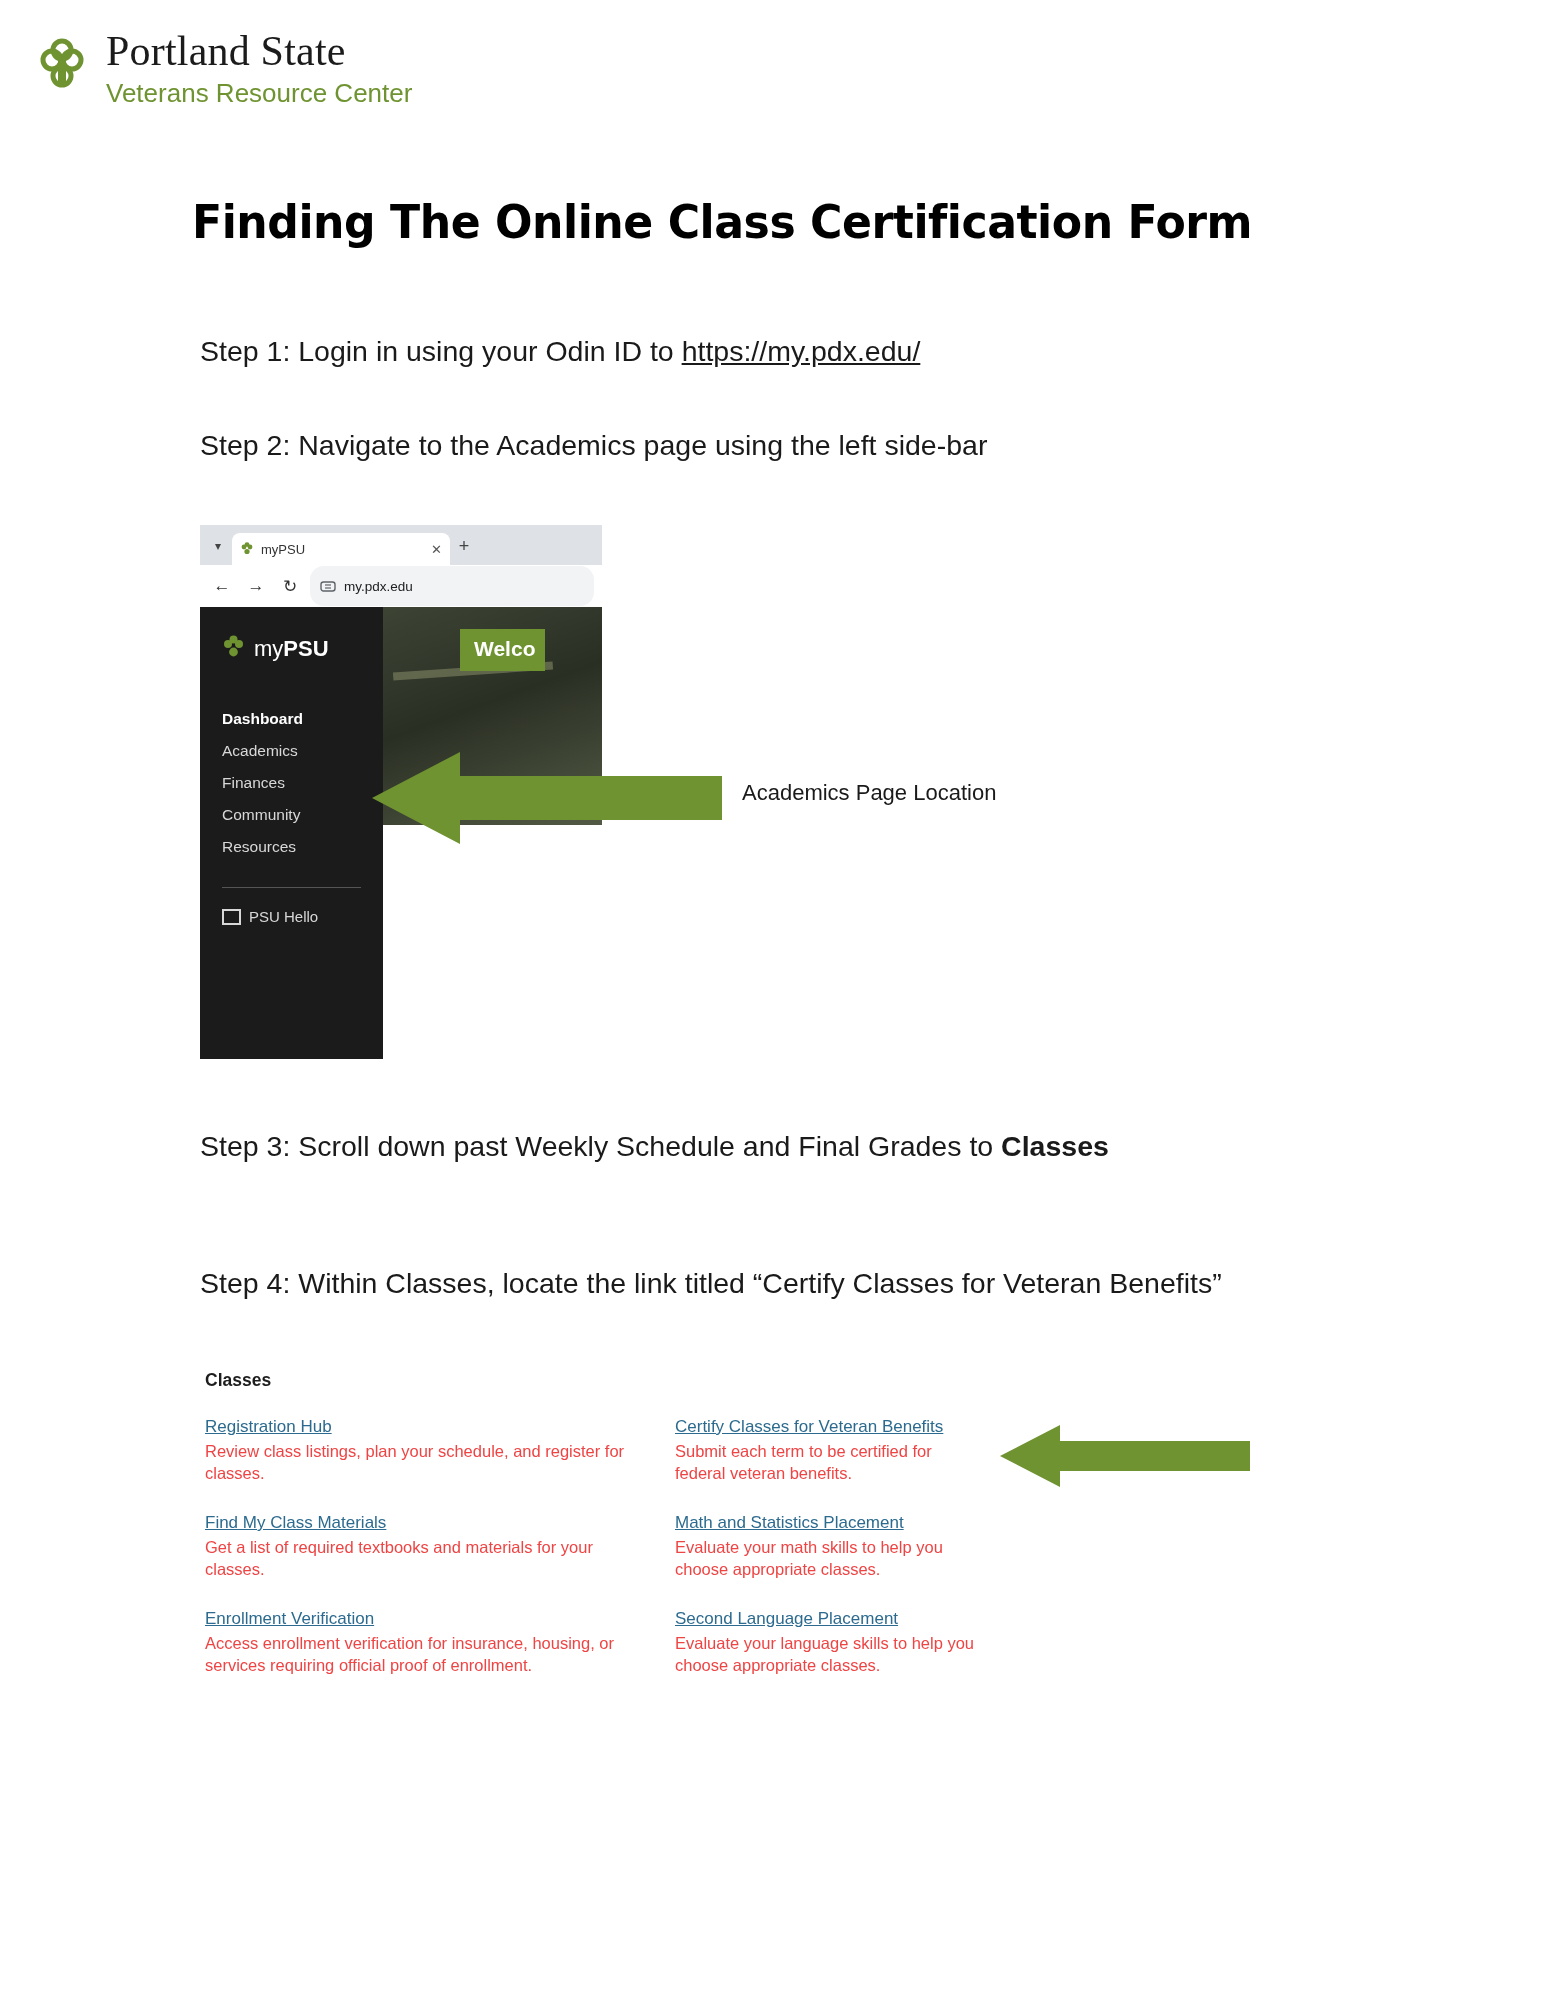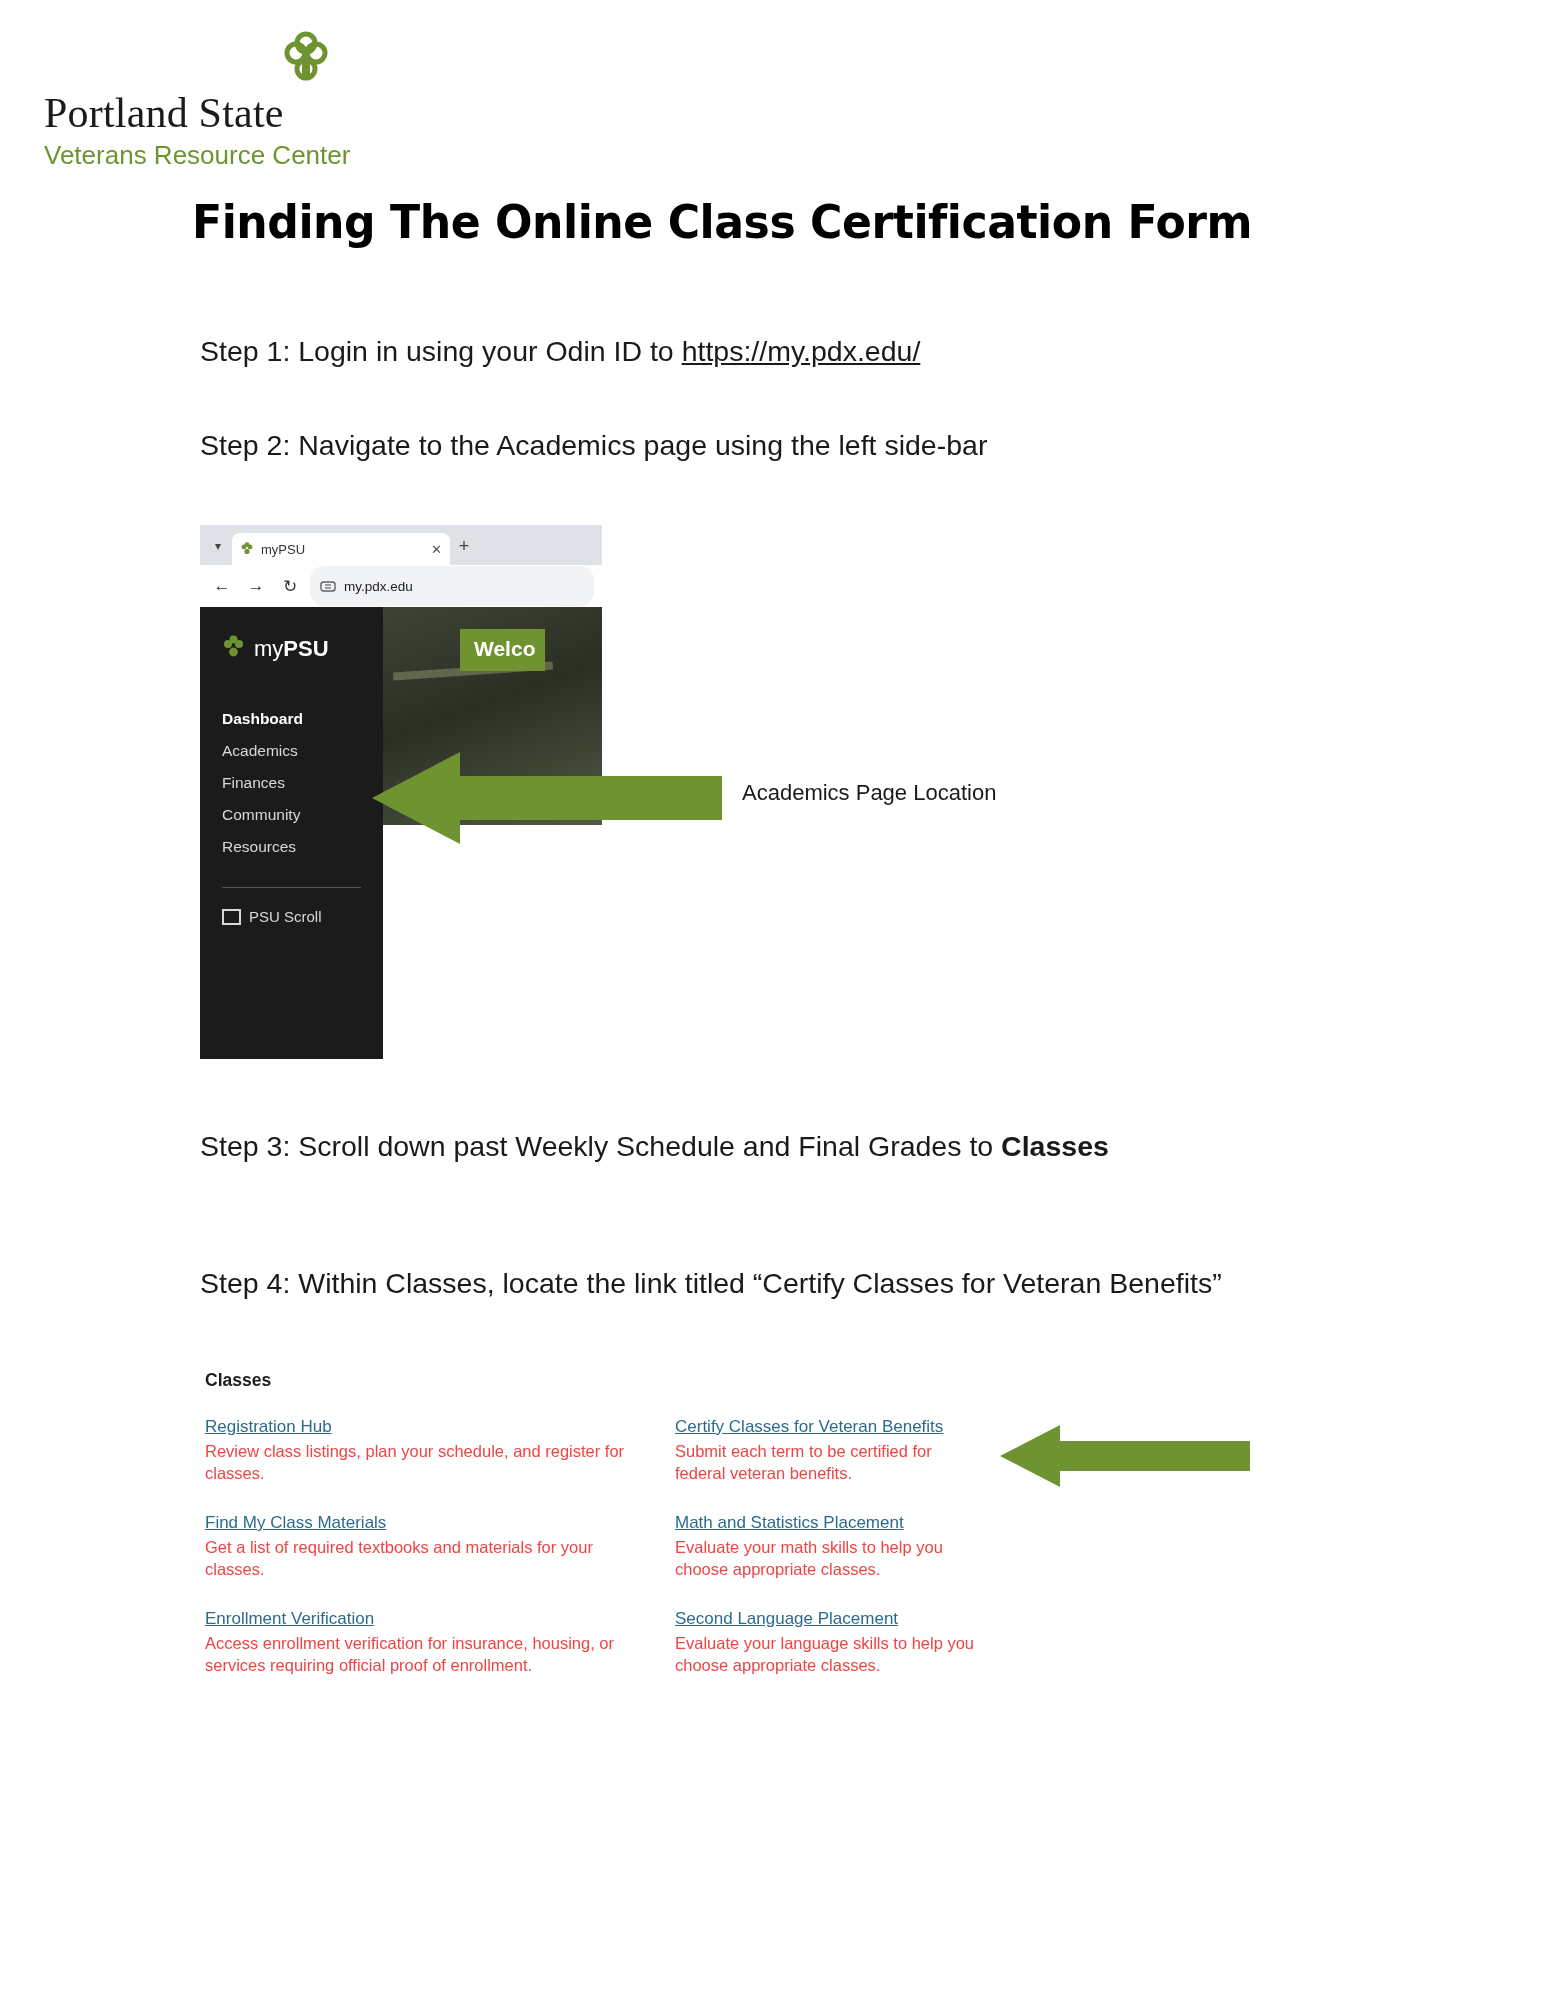--- a/index.html
+++ b/index.html
@@ -12,25 +12,24 @@
     height: 2000px;
     position: relative;
     font-family: "Liberation Sans", sans-serif;
     color: #111;
     overflow: hidden;
   }
 
   
   .logo-block {
     position: absolute;
-    left: 44px;
+    left: 32px;
     top: 30px;
     display: flex;
-    align-items: flex-end;
-    flex-direction: column;
+    align-items: center;
   }
   .logo-mark {
     width: 60px;
     height: 62px;
     margin-right: 14px;
     flex: none;
   }
   .logo-text {
     display: flex;
     flex-direction: column;
@@ -379,21 +378,21 @@
         <div class="side-item active">Dashboard</div>
         <div class="side-item">Academics</div>
         <div class="side-item">Finances</div>
         <div class="side-item">Community</div>
         <div class="side-item">Resources</div>
       </div>
 
       <div class="side-div"></div>
       <div class="side-foot">
         <span class="mbox"></span>
-        <span>PSU Scroll</span>
+        <span>PSU Hello</span>
       </div>
     </div>
   </div>
 </div>
 
 <div class="arrow1">
   <svg viewBox="0 0 350 92" width="350" height="92">
     <polygon points="0,46 88,0 88,24 350,24 350,68 88,68 88,92" fill="#6f9331"></polygon>
   </svg>
 </div>

